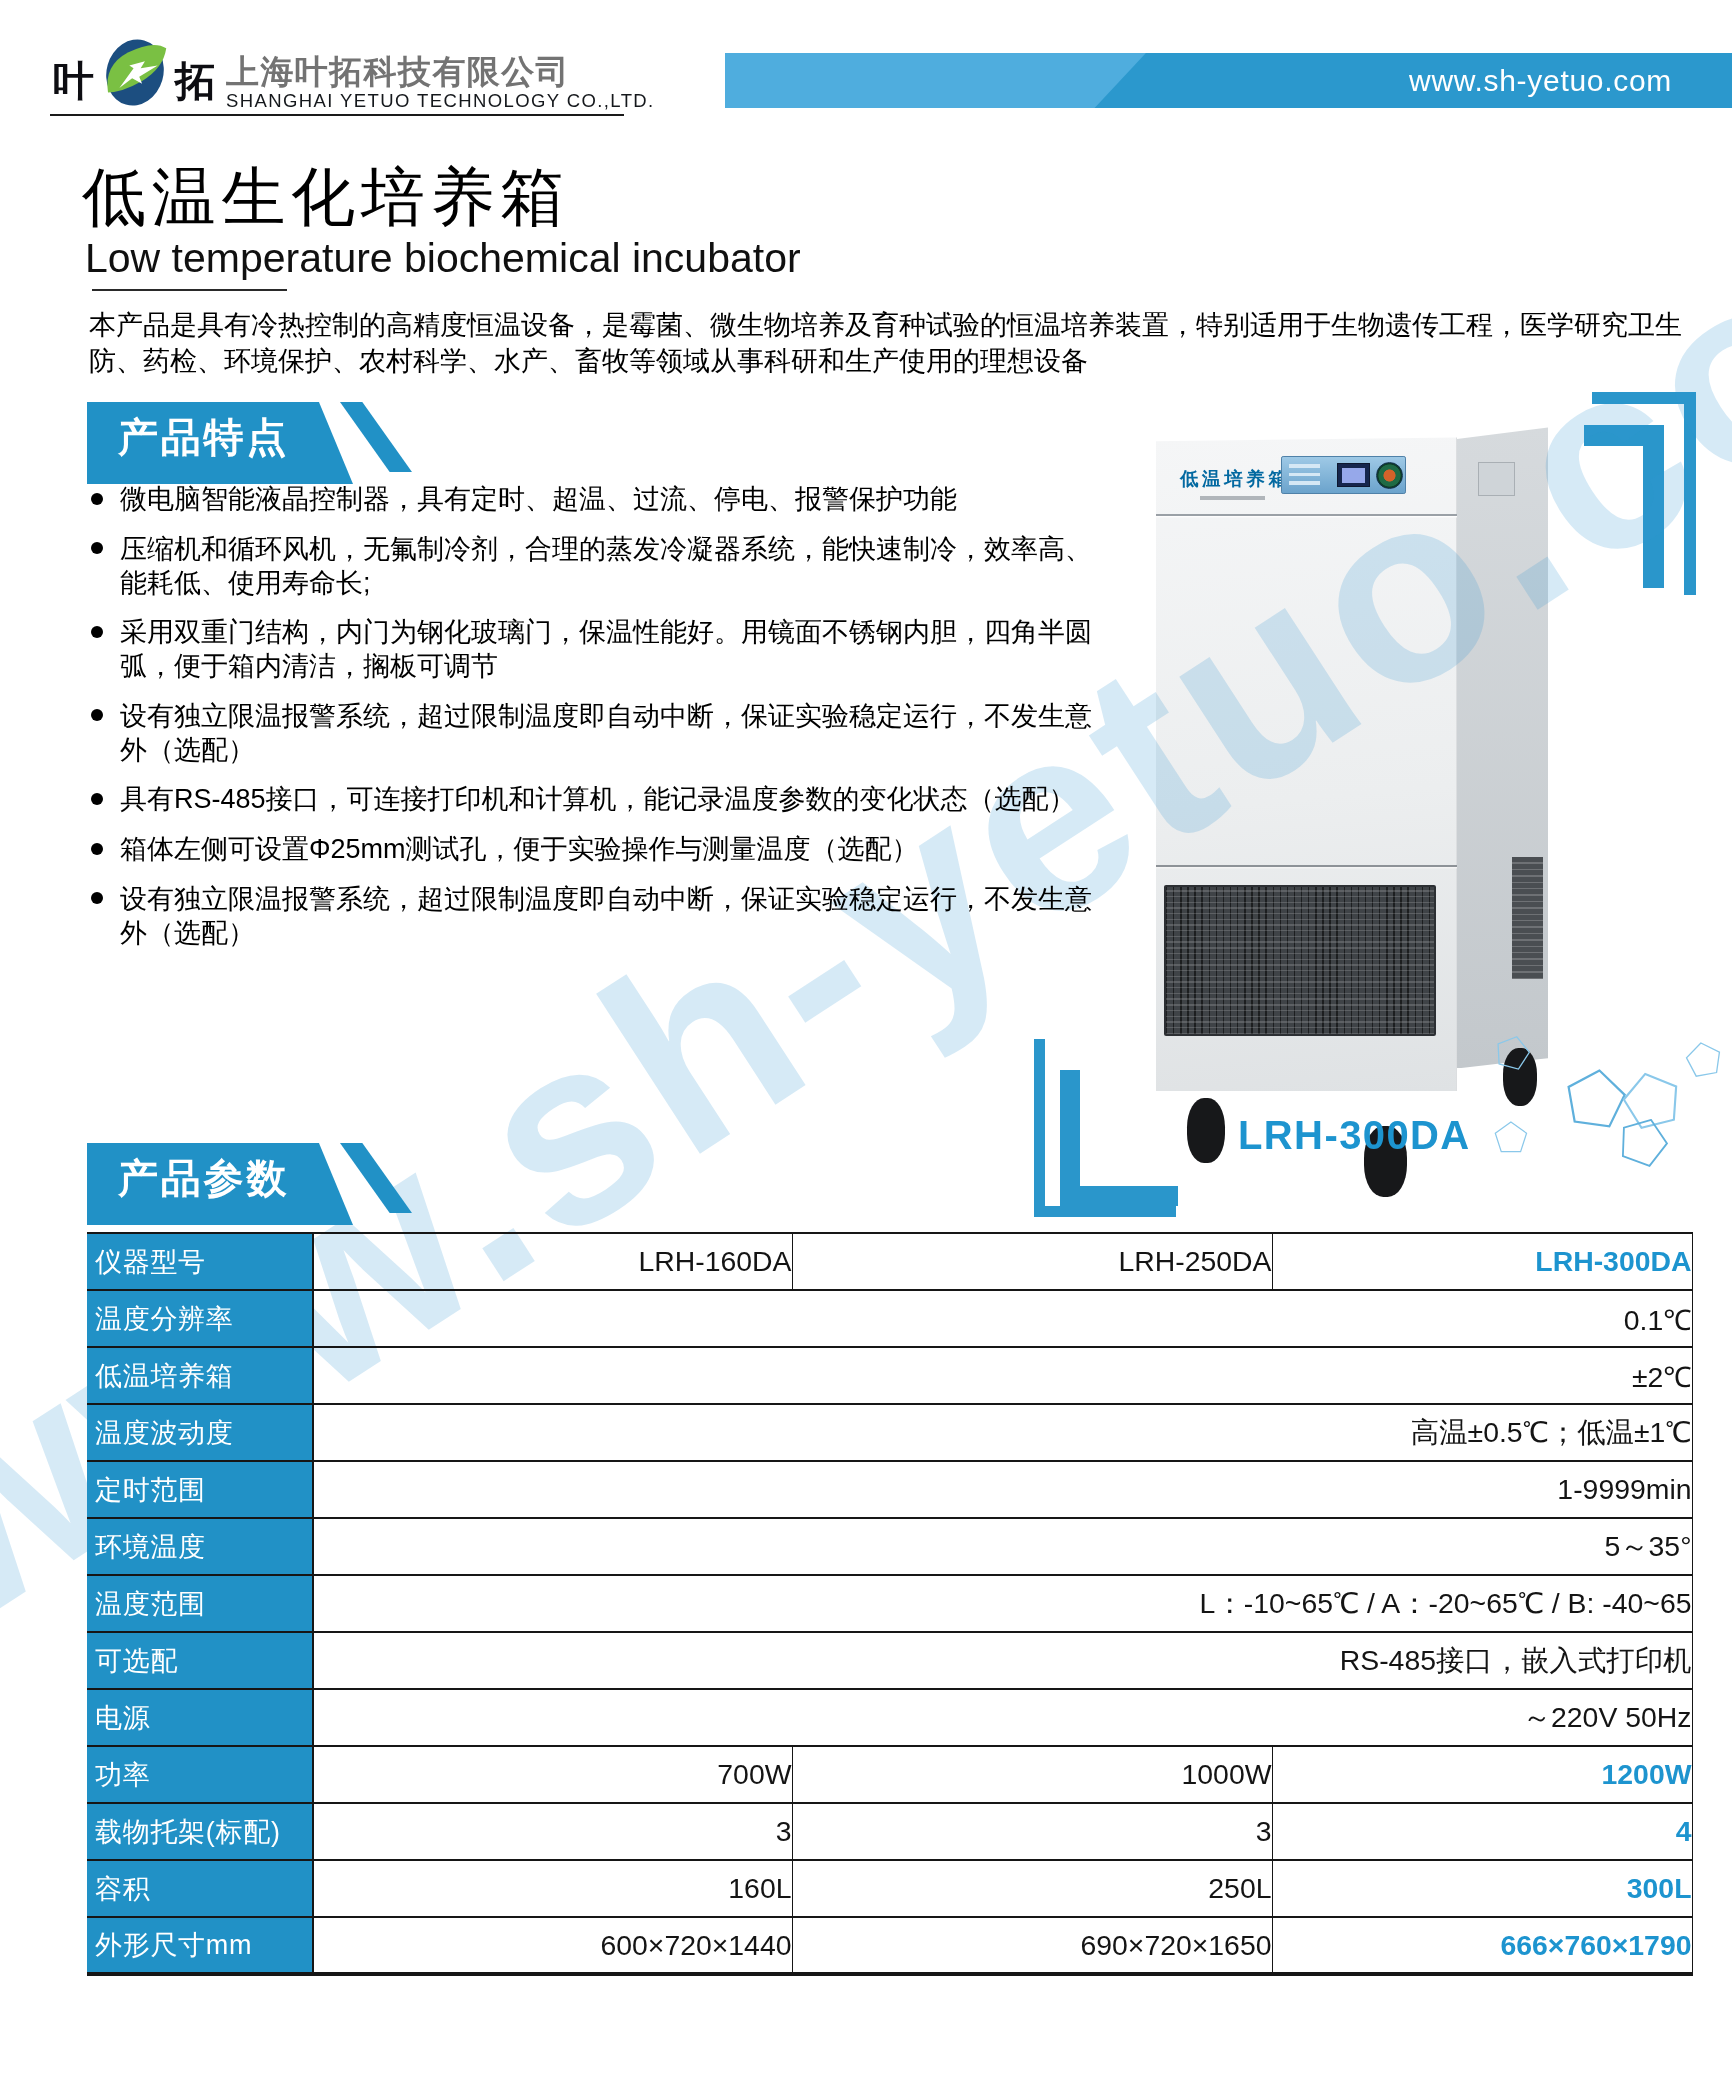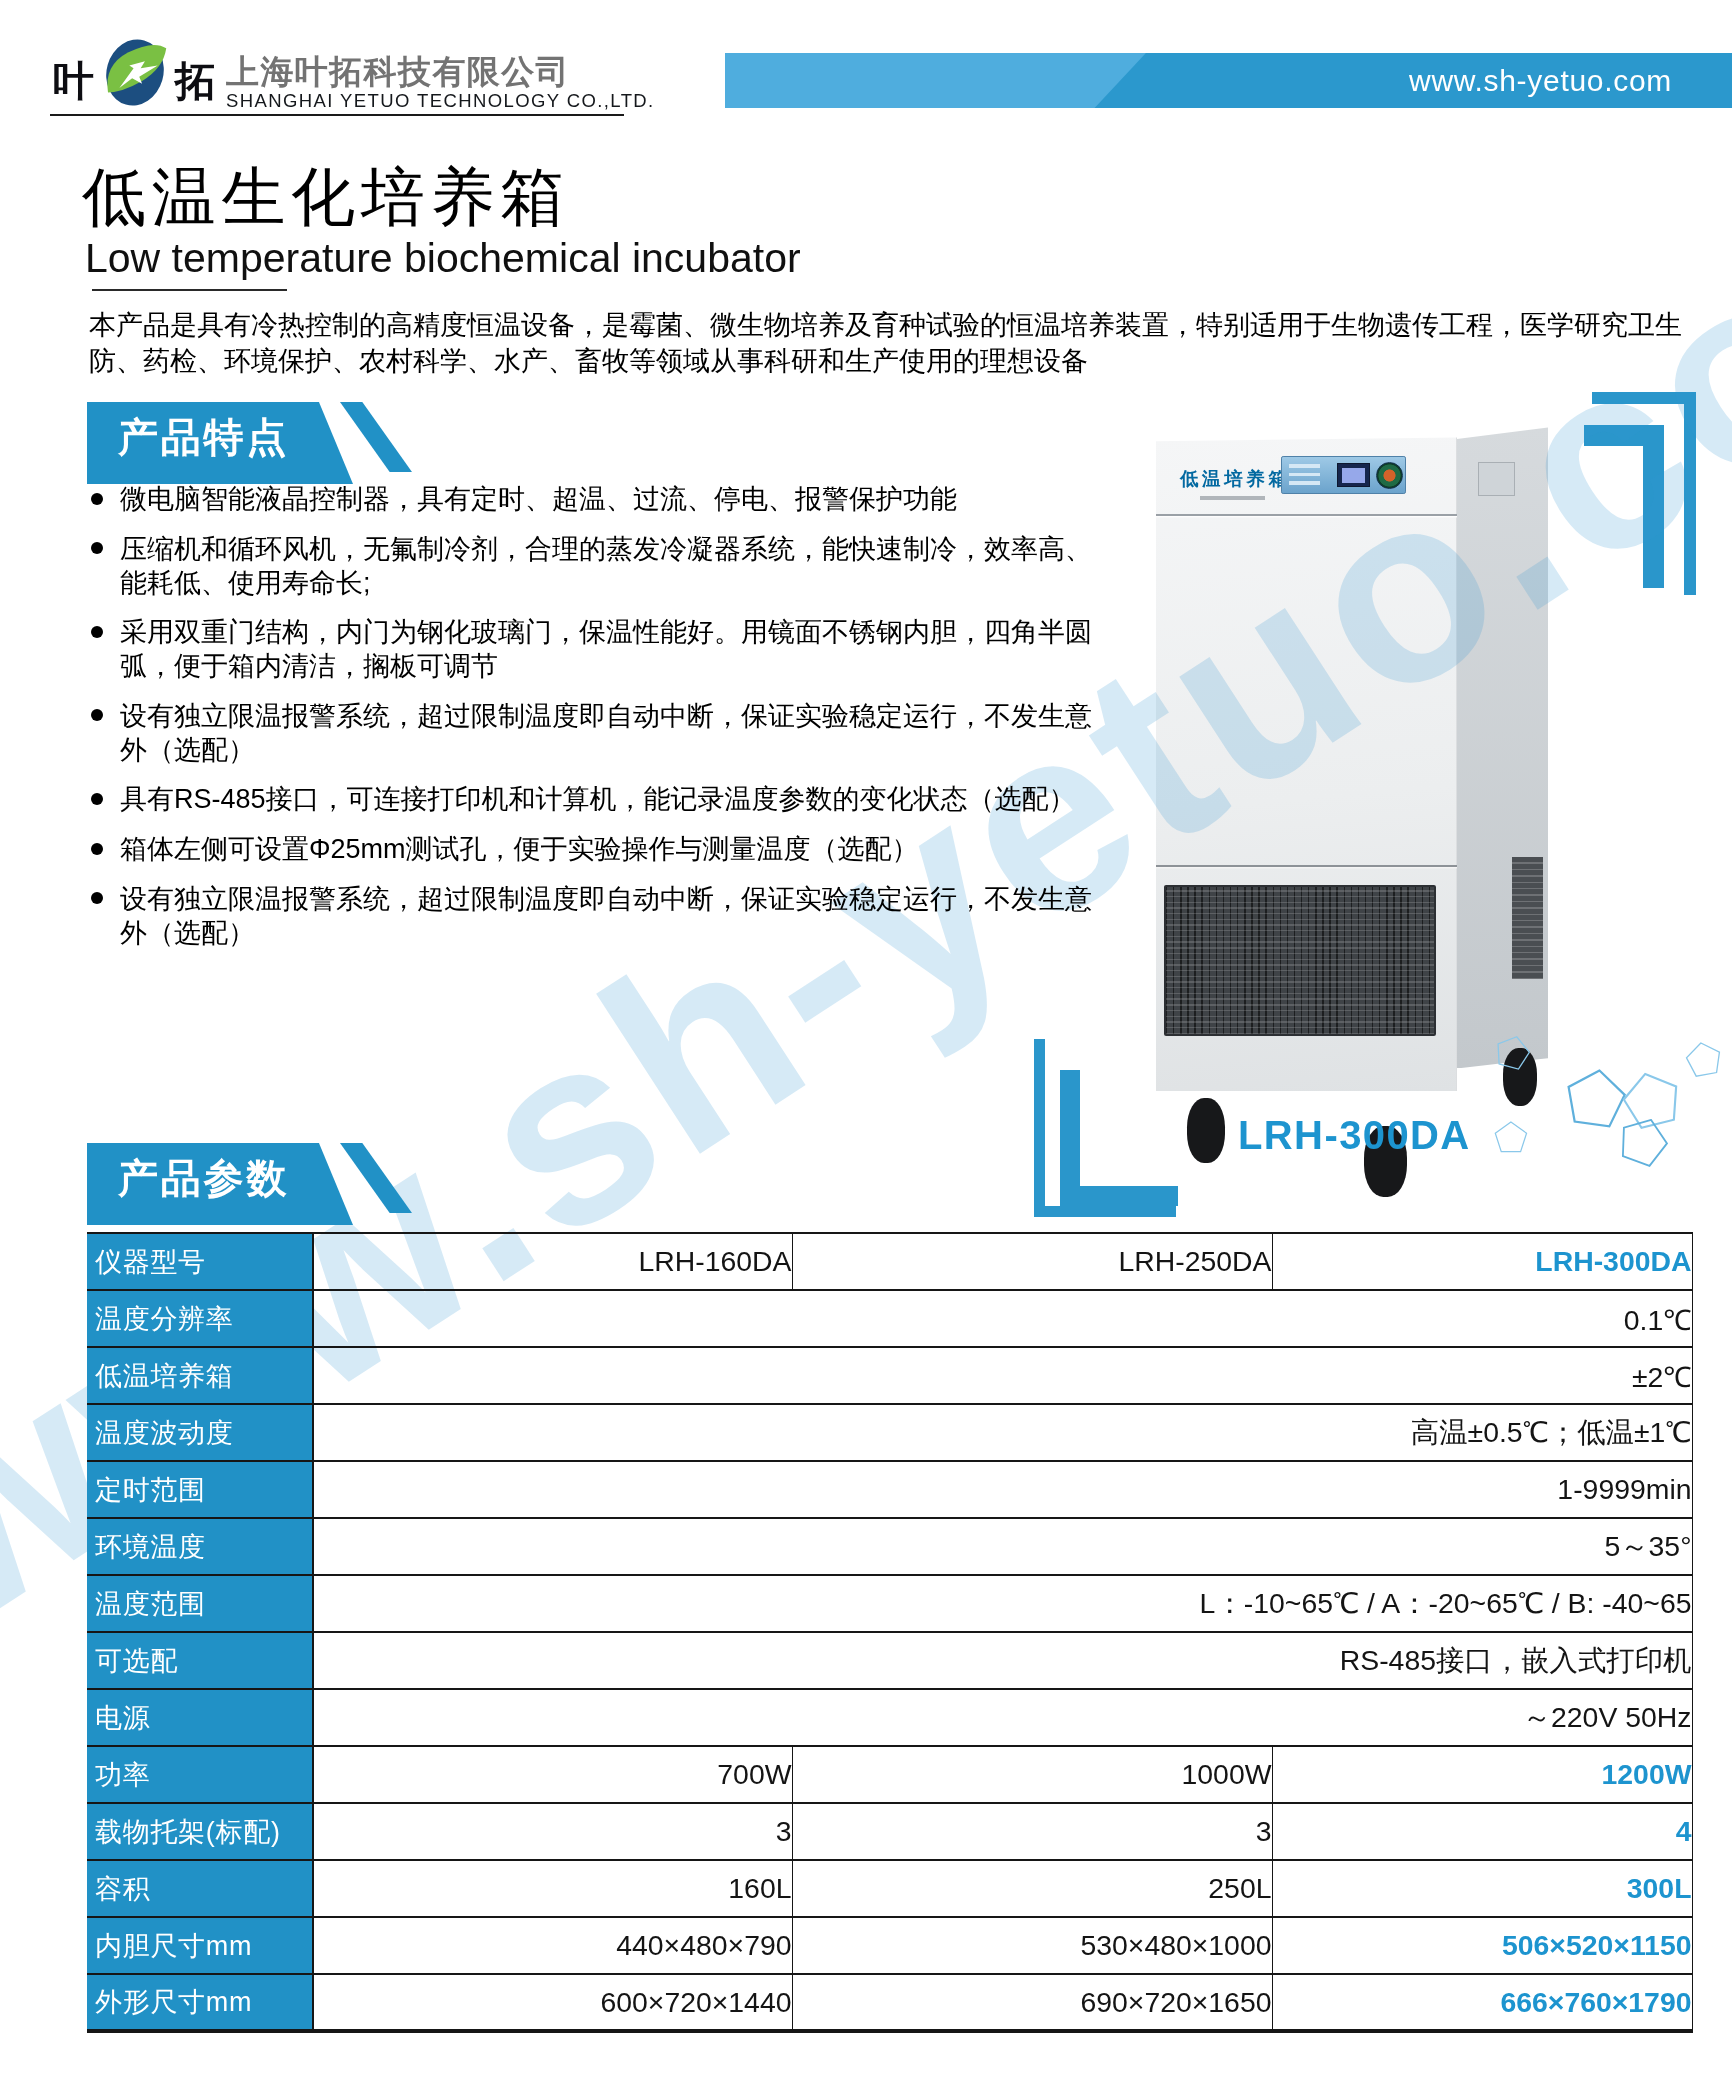--- a/index.html
+++ b/index.html
@@ -258,26 +258,20 @@
       <td class="div">3</td>
       <td class="edge hl">4</td>
     </tr>
     <tr>
       <th>容积</th>
       <td class="div">160L</td>
       <td class="div">250L</td>
       <td class="edge hl">300L</td>
     </tr>
     <tr>
-      <th>内胆尺寸mm</th>
-      <td class="div">440×480×790</td>
-      <td class="div">530×480×1000</td>
-      <td class="edge hl">506×520×1150</td>
-    </tr>
-    <tr>
       <th>外形尺寸mm</th>
       <td class="div">600×720×1440</td>
       <td class="div">690×720×1650</td>
       <td class="edge hl">666×760×1790</td>
     </tr>
   </tbody>
     </table>
 
 </div>
 

